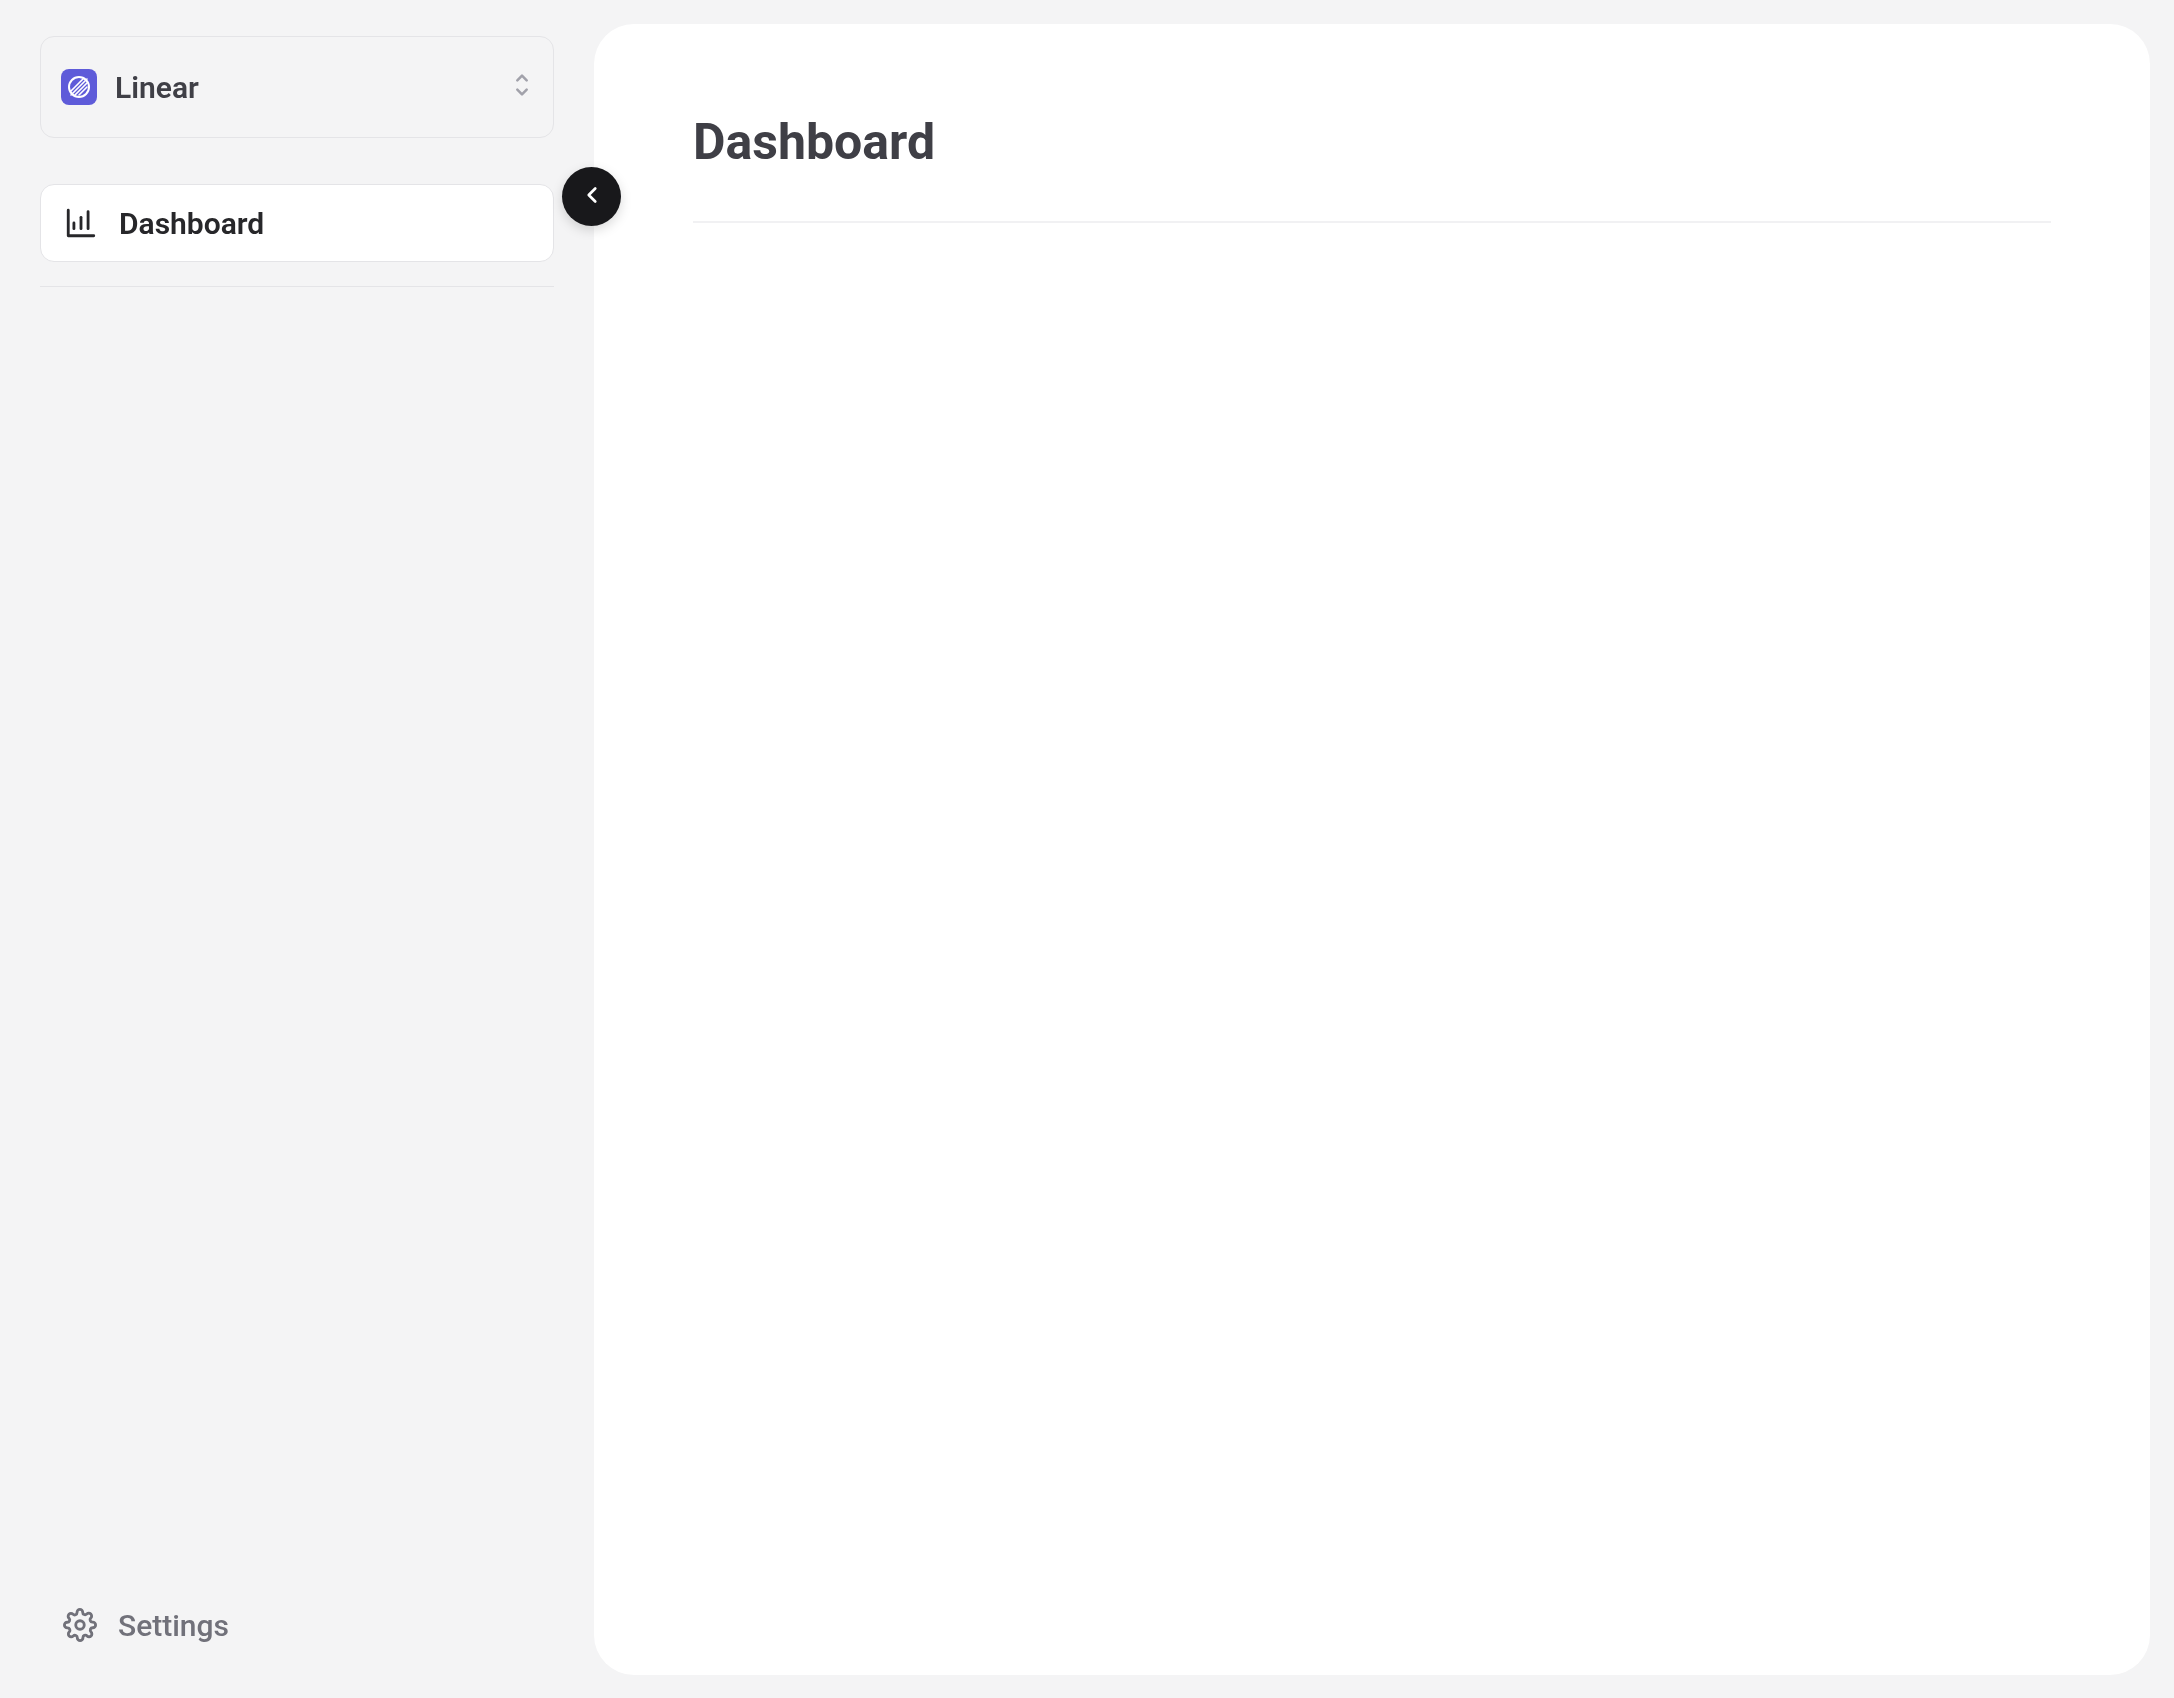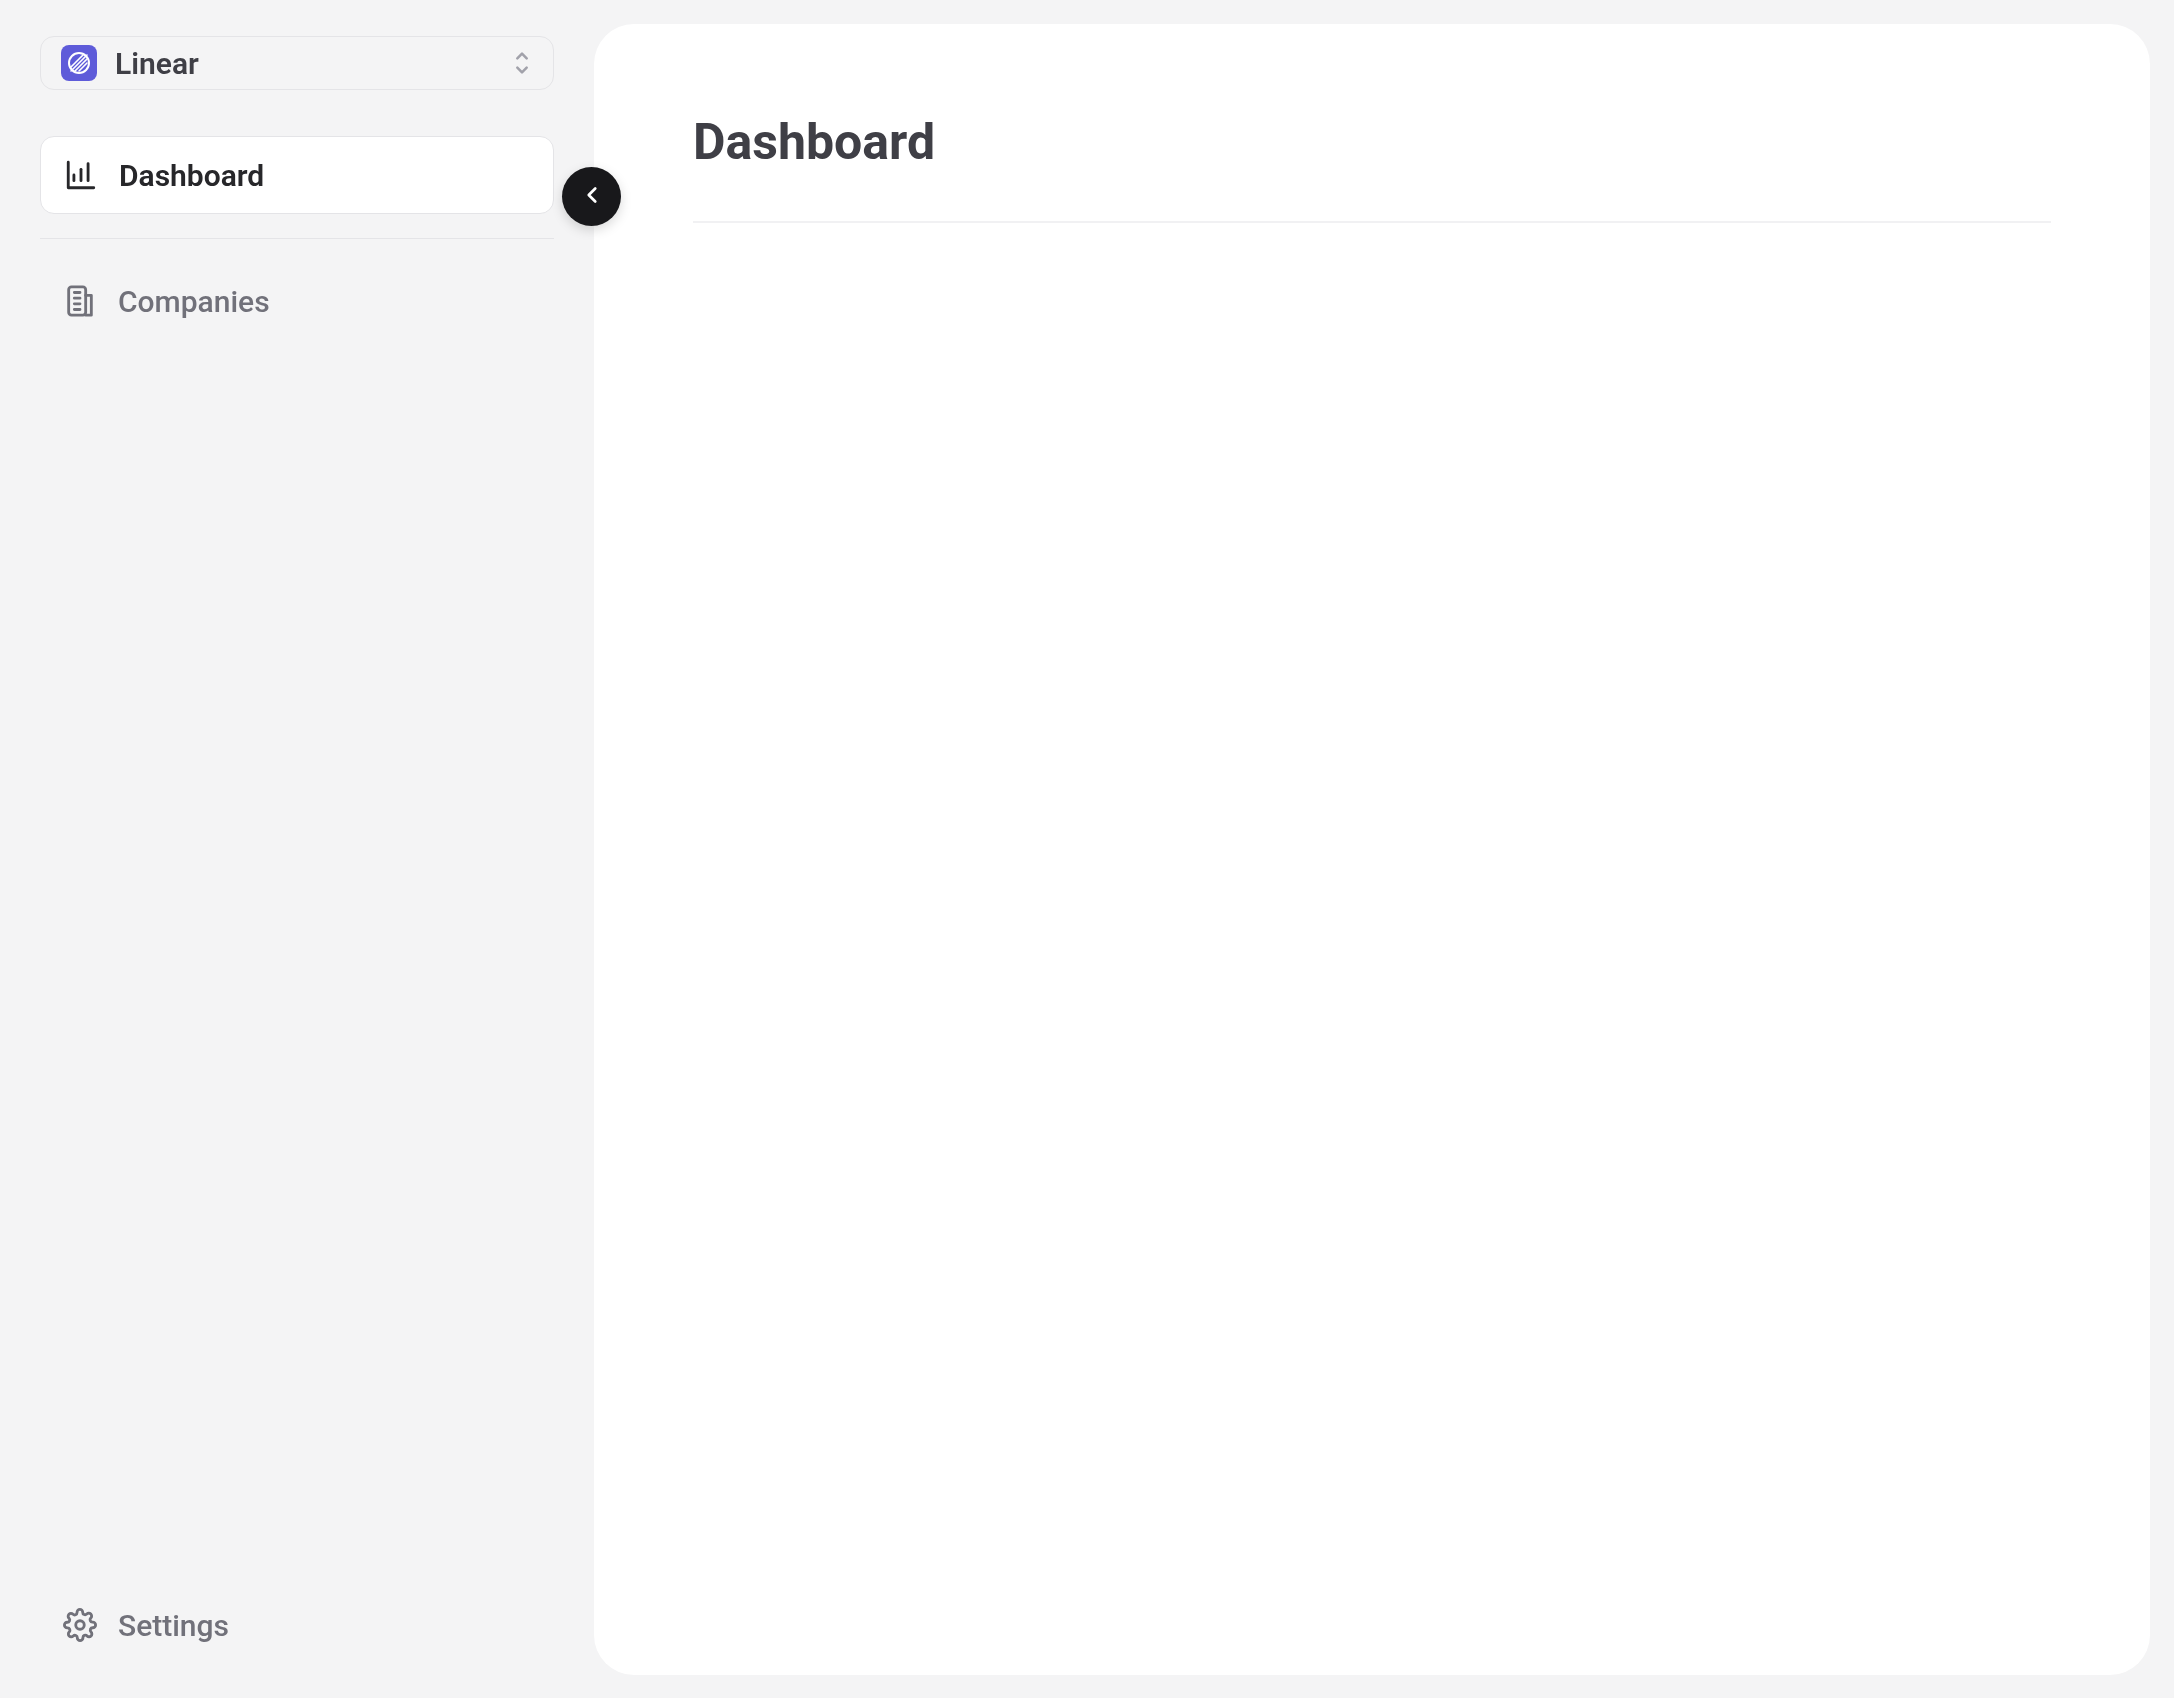--- a/index.html
+++ b/index.html
@@ -18,23 +18,23 @@
     .sidebar {
       width: 594px;
       height: 100%;
       padding: 36px 40px 36px 40px;
       display: flex;
       flex-direction: column;
       position: relative;
     }
     .workspace-switcher {
       display: flex;
-      align-items: flex-end;
+      align-items: center;
       gap: 18px;
-      padding: 8px 20px;
+      padding: 32px 20px;
       border: 1px solid #e4e4e7;
       border-radius: 14px;
       background: #f4f4f5;
       cursor: pointer;
       margin-bottom: 46px;
     }
     .workspace-logo {
       width: 36px;
       height: 36px;
       border-radius: 8px;
@@ -184,30 +184,20 @@
           <path d="M17 16 v-12"></path>
         </svg>
       </span>
       <span class="nav-label">Dashboard</span>
     </div>
   </div>
 
   <div class="divider"></div>
 
   <div class="nav-section">
-    <div class="nav-item">
-      <span class="nav-icon">
-        <svg width="34" height="34" viewBox="0 0 24 24" fill="none" stroke="currentColor" stroke-width="2" stroke-linecap="round" stroke-linejoin="round">
-          <rect x="4" y="2" width="12" height="20" rx="2"></rect>
-          <path d="M16 8 h4 v14 h-4"></path>
-          <path d="M8 6h4 M8 10h4 M8 14h4 M8 18h4"></path>
-        </svg>
-      </span>
-      <span class="nav-label">Companies</span>
-    </div>
   </div>
 
   <div class="sidebar-footer">
     <div class="nav-item">
       <span class="nav-icon">
         <svg width="34" height="34" viewBox="0 0 24 24" fill="none" stroke="currentColor" stroke-width="2" stroke-linecap="round" stroke-linejoin="round">
           <circle cx="12" cy="12" r="3"></circle>
           <path d="M19.4 15a1.65 1.65 0 0 0 .33 1.82l.06.06a2 2 0 1 1-2.83 2.83l-.06-.06a1.65 1.65 0 0 0-1.82-.33 1.65 1.65 0 0 0-1 1.51V21a2 2 0 0 1-4 0v-.09a1.65 1.65 0 0 0-1-1.51 1.65 1.65 0 0 0-1.82.33l-.06.06a2 2 0 1 1-2.83-2.83l.06-.06a1.65 1.65 0 0 0 .33-1.82 1.65 1.65 0 0 0-1.51-1H3a2 2 0 0 1 0-4h.09a1.65 1.65 0 0 0 1.51-1 1.65 1.65 0 0 0-.33-1.82l-.06-.06a2 2 0 1 1 2.83-2.83l.06.06a1.65 1.65 0 0 0 1.82.33h0a1.65 1.65 0 0 0 1-1.51V3a2 2 0 0 1 4 0v.09a1.65 1.65 0 0 0 1 1.51h0a1.65 1.65 0 0 0 1.82-.33l.06-.06a2 2 0 1 1 2.83 2.83l-.06.06a1.65 1.65 0 0 0-.33 1.82v0a1.65 1.65 0 0 0 1.51 1H21a2 2 0 0 1 0 4h-.09a1.65 1.65 0 0 0-1.51 1z"></path>
         </svg>
       </span>

